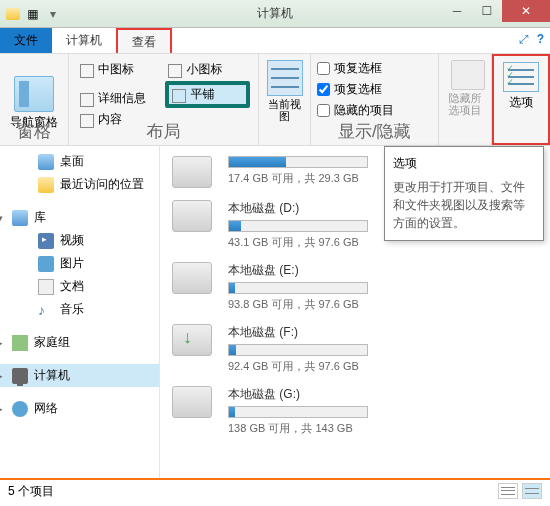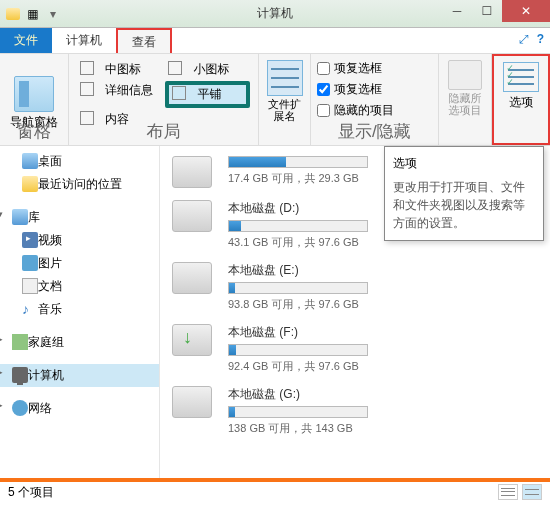--- a/index.html
+++ b/index.html
@@ -6,49 +6,49 @@
 body{width:550px;height:506px;background:#fff;overflow:hidden}
 .titlebar{height:28px;background:linear-gradient(#e8f0ea,#d8e8da);display:flex;align-items:center;position:relative;border-bottom:1px solid #bbb}
 .qat{display:flex;align-items:center;gap:2px;padding:0 4px}
 .qat-icon{width:18px;height:18px;display:flex;align-items:center;justify-content:center}
 .title{position:absolute;left:50%;transform:translateX(-50%);color:#333}
 .winbtns{position:absolute;right:0;top:0;display:flex;height:22px}
 .winbtn{width:30px;height:22px;display:flex;align-items:center;justify-content:center;color:#444}
 .winbtn.close{width:48px;background:#c75050;color:#fff}
 .tabbar{height:26px;background:#fff;display:flex;border-bottom:1px solid #ddd;position:relative}
 .tab{padding:4px 14px;color:#333;cursor:pointer}
-.tab.file{background:#1979ca;color:#fef9c3}
+.tab.file{background:#1979ca;color:#000000}
 .tab.active{border:2px solid #e53935;border-bottom:none;background:#f5f5f5}
 .tab-help{position:absolute;right:6px;top:4px;display:flex;gap:8px;color:#1979ca}
 .ribbon{height:92px;background:#f5f5f5;display:flex;border-bottom:1px solid #ddd}
 .rgroup{border-right:1px solid #ddd;padding:4px 6px;display:flex;flex-direction:column;position:relative}
 .rgroup-label{position:absolute;bottom:2px;left:0;right:0;text-align:center;color:#666;font-size:17px}
 .navpane{width:72px;align-items:center;padding-top:22px}
 .navpane-icon{width:40px;height:36px;background:linear-gradient(#cde8f9,#a8d4ee);border:1px solid #7ab5dc;border-radius:2px;position:relative}
 .navpane-icon::before{content:"";position:absolute;left:4px;top:4px;width:10px;height:26px;background:#6faedb}
 .layout{width:200px}
 .layout-grid{display:grid;grid-template-columns:1fr 1fr;gap:2px 4px;padding:2px}
-.layout-item{display:flex;align-items:flex-start;gap:11px;padding:1px 3px;border-radius:2px}
+.layout-item{display:flex;align-items:flex-end;gap:4px;padding:1px 3px;border-radius:2px}
 .layout-item.sel{background:#cde8f6;border:4px solid #0f766e}
 .layout-ico{width:14px;height:14px;border:1px solid #888;display:inline-block}
 .curview{width:54px;align-items:center;padding-top:6px}
 .curview-icon{width:36px;height:36px;background:#d6e8f5;border:1px solid #7ab5dc;display:flex;flex-direction:column;justify-content:space-around;padding:3px}
 .curview-icon span{height:2px;background:#5a8fb5}
 .showhide{width:134px;padding:4px 6px}
 .check-row{display:flex;align-items:center;gap:4px;padding:2px 0}
 .check-row input{margin:0}
-.hideitems{width:56px;align-items:center;padding-top:6px}
+.hideitems{width:56px;align-items:flex-end;padding-top:6px}
 .hideitems-icon{width:34px;height:30px;background:#eee;border:1px solid #ccc;border-radius:2px}
 .options{width:60px;align-items:center;padding-top:6px;border:2px solid #e53935}
 .options-icon{width:36px;height:30px;border:1px solid #7ab5dc;display:flex;flex-direction:column;justify-content:space-around;padding:4px}
 .options-icon span{height:2px;background:#5a8fb5;position:relative}
 .options-icon span::before{content:"✓";position:absolute;left:-2px;top:-6px;font-size:9px;color:#4a8}
 .body{display:flex;height:332px;position:relative}
 .sidebar{width:160px;border-right:1px solid #e5e5e5;padding:4px 0;overflow:hidden}
-.side-item{display:flex;padding:3px 6px 3px 22px;cursor:pointer}
+.side-item{display:flex;align-items:center;gap:6px;padding:3px 6px 3px 38px;cursor:pointer}
 .side-item.root{padding-left:12px;font-weight:400}
 .side-item.sel{background:#cde8f6}
 .side-ico{width:16px;height:16px;display:inline-block}
 .ico-folder{background:linear-gradient(#ffe9a8,#f5c842);border-radius:2px}
 .ico-lib{background:linear-gradient(#a8d4f5,#5599d5);border-radius:2px}
 .ico-video{background:#547fb5;border-radius:2px;position:relative}
 .ico-video::after{content:"▸";color:#fff;font-size:9px;position:absolute;left:4px;top:1px}
 .ico-pic{background:#5aa5d5;border-radius:2px}
 .ico-doc{background:#f0f0f0;border:1px solid #aaa}
 .ico-music{color:#3a7fc5;font-size:14px}
@@ -62,21 +62,21 @@
 .drive-icon{width:40px;height:32px;background:linear-gradient(#f0f0f0,#d0d0d0);border:1px solid #bbb;border-radius:3px;position:relative;flex-shrink:0}
 .drive-icon.dl::after{content:"↓";position:absolute;left:10px;top:2px;font-size:18px;color:#4a4;font-weight:bold}
 .drive-info{flex:1}
 .drive-name{color:#333;margin-bottom:3px}
 .drive-bar{width:140px;height:12px;border:1px solid #bbb;background:#f0f0f0;margin-bottom:3px}
 .drive-fill{height:100%;background:linear-gradient(#4aa0e0,#2a7fc0)}
 .drive-stats{color:#666;font-size:11px}
 .tooltip{position:absolute;right:6px;top:0;width:160px;background:#fff;border:1px solid #888;padding:8px;box-shadow:2px 2px 6px rgba(0,0,0,0.2);z-index:10}
 .tooltip-title{margin-bottom:6px}
 .tooltip-body{color:#555;line-height:1.5}
-.statusbar{height:24px;border-top:4px solid #f97316;display:flex;align-items:center;padding:0 8px;justify-content:space-between}
+.statusbar{height:24px;border-top:2px solid #f97316;display:flex;align-items:center;padding:0 8px;justify-content:space-between}
 .status-views{display:flex;gap:4px}
 .status-vbtn{width:20px;height:16px;border:1px solid #ccc;display:flex;flex-direction:column;justify-content:space-around;padding:2px}
 .status-vbtn span{height:1px;background:#888}
 </style>
 </head>
 <body>
 
 <div class="titlebar">
   <div class="qat">
     <span class="qat-icon">
@@ -133,21 +133,21 @@
         </div>
     </div>
     <div class="rgroup-label">布局</div>
   </div>
   <div class="rgroup curview">
     <div class="curview-icon">
         <span></span>
         <span></span>
         <span></span>
       </div>
-    <div style="margin-top:2px;text-align:center;font-size:11px;line-height:1.1">文件扩展名</div>
+    <div style="margin-top:2px;text-align:center;font-size:11px;line-height:1.1">当前视图</div>
   </div>
   <div class="rgroup showhide">
     <div class="check-row">
         <input type="checkbox" style="">
         <span>项复选框</span>
       </div>
     <div class="check-row">
         <input type="checkbox" checked="" style="">
         <span>项复选框</span>
       </div>

